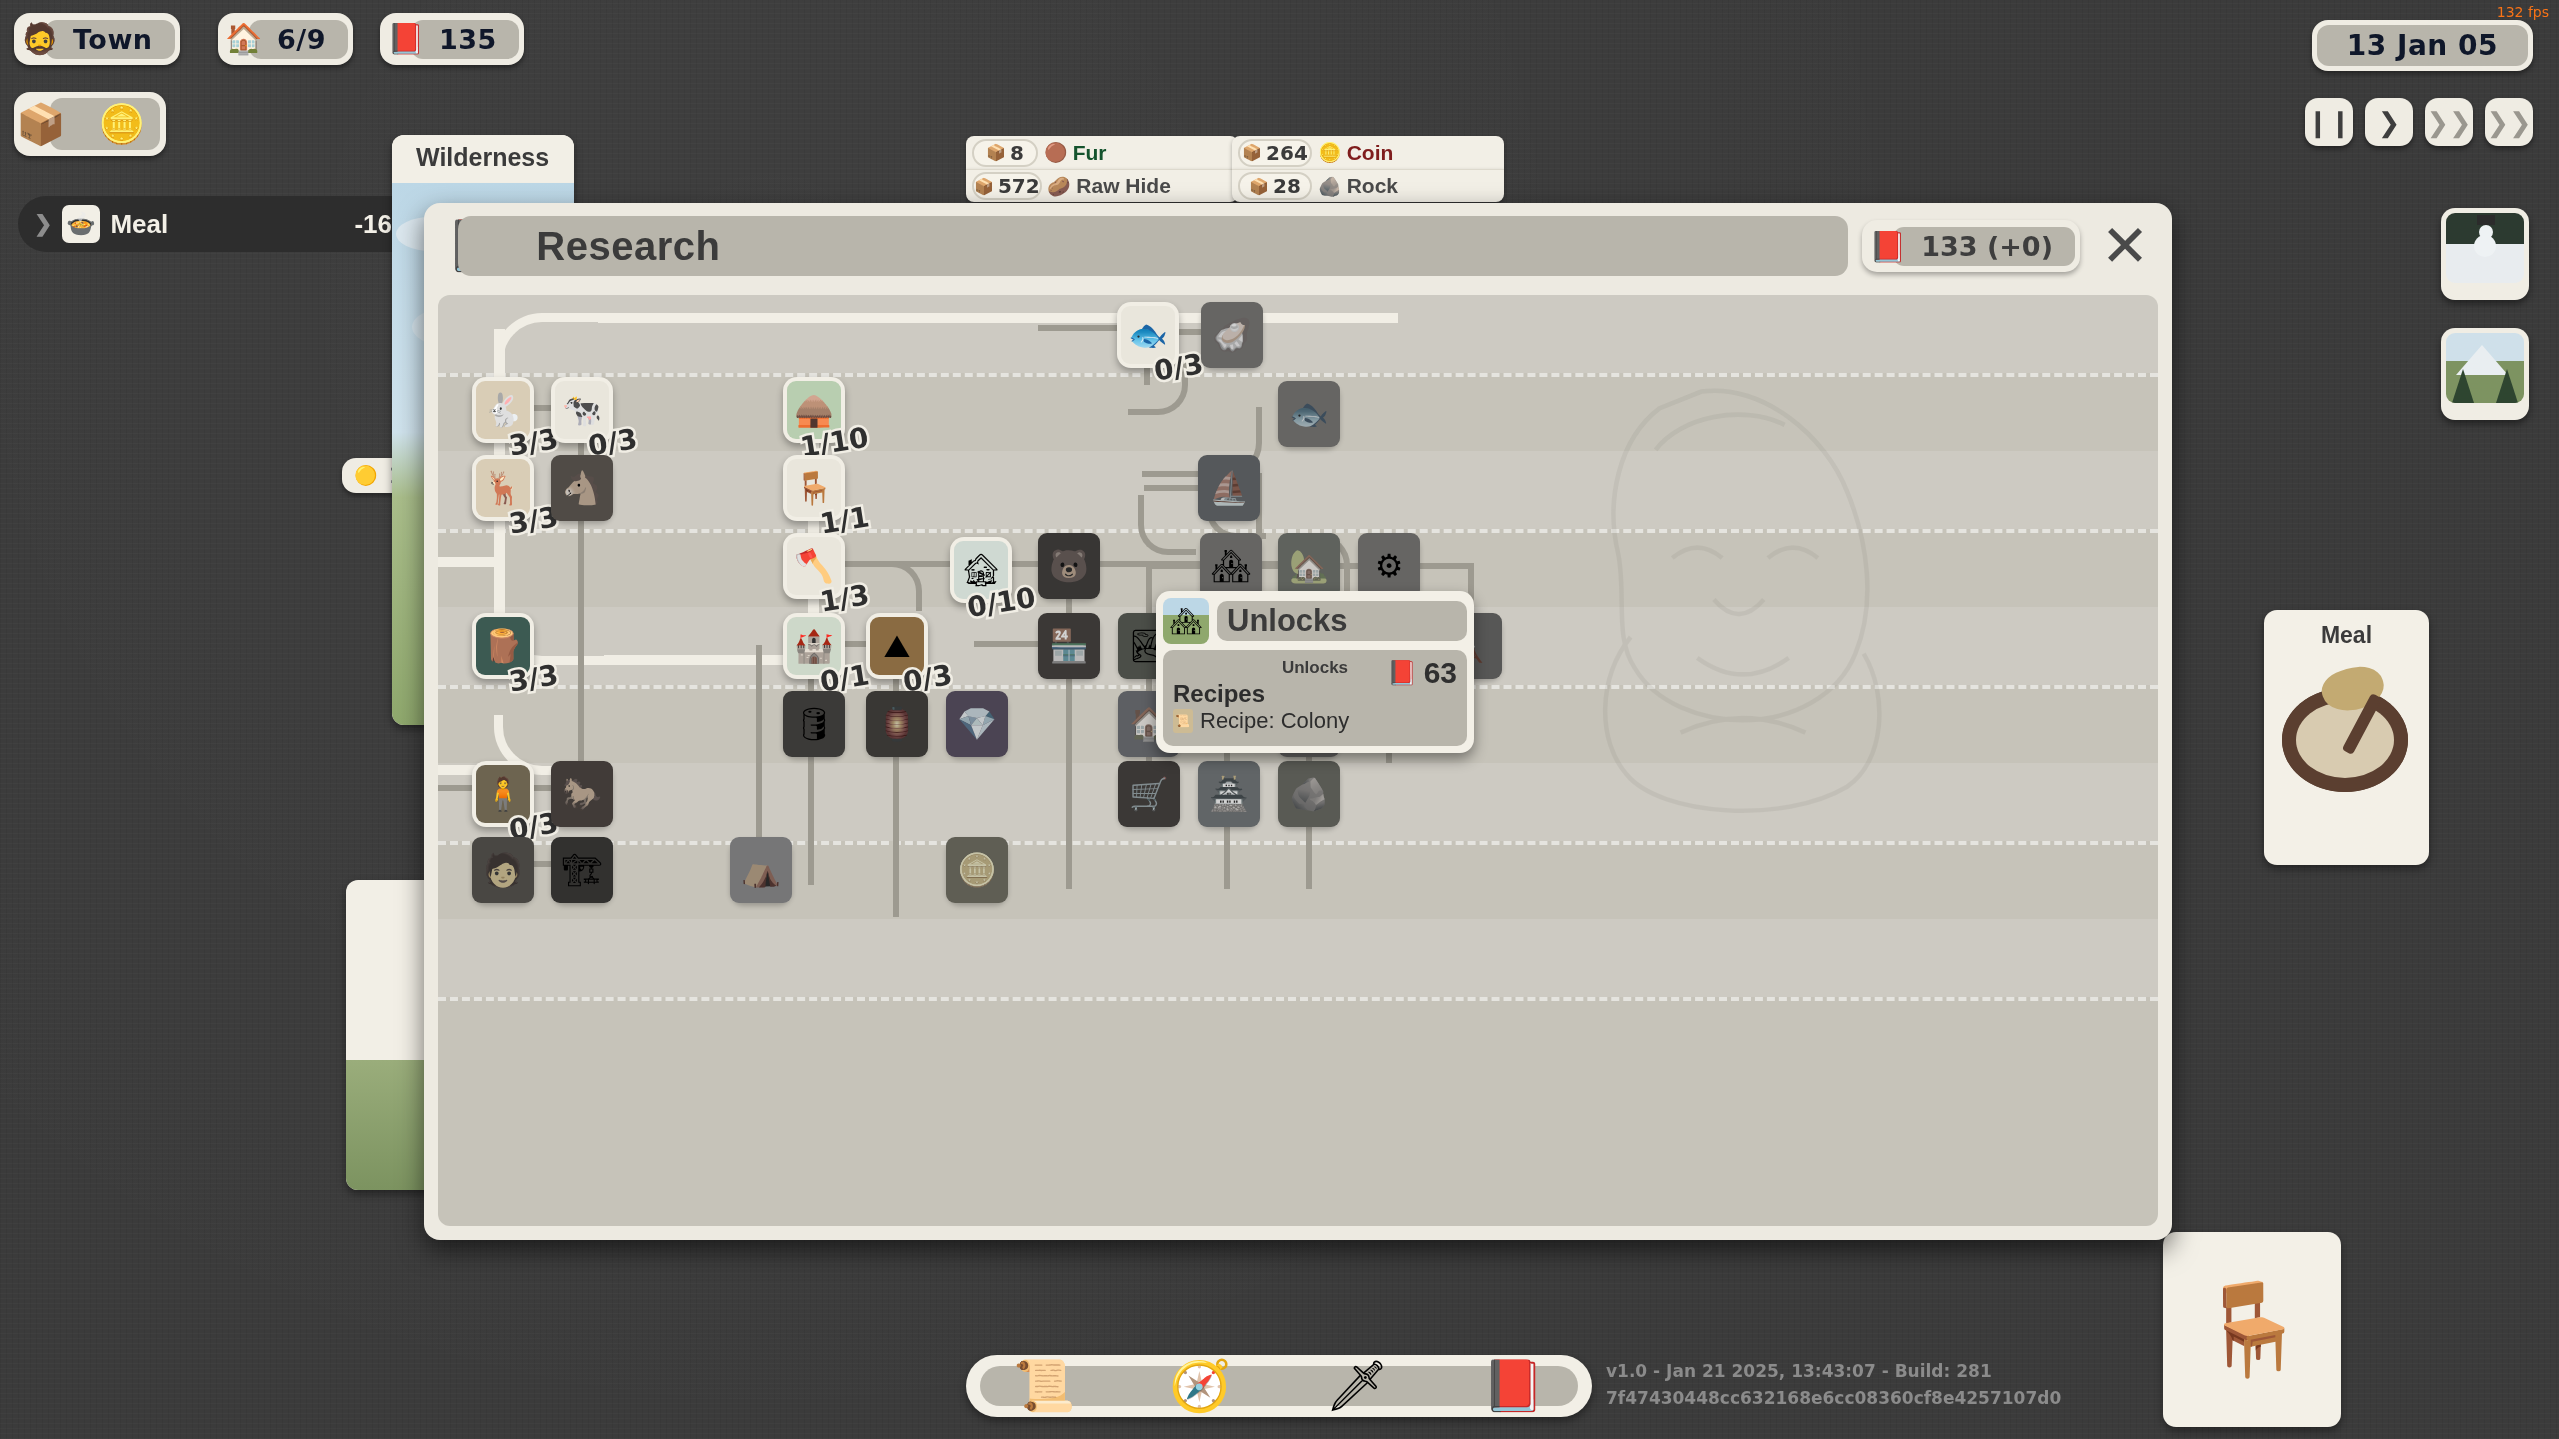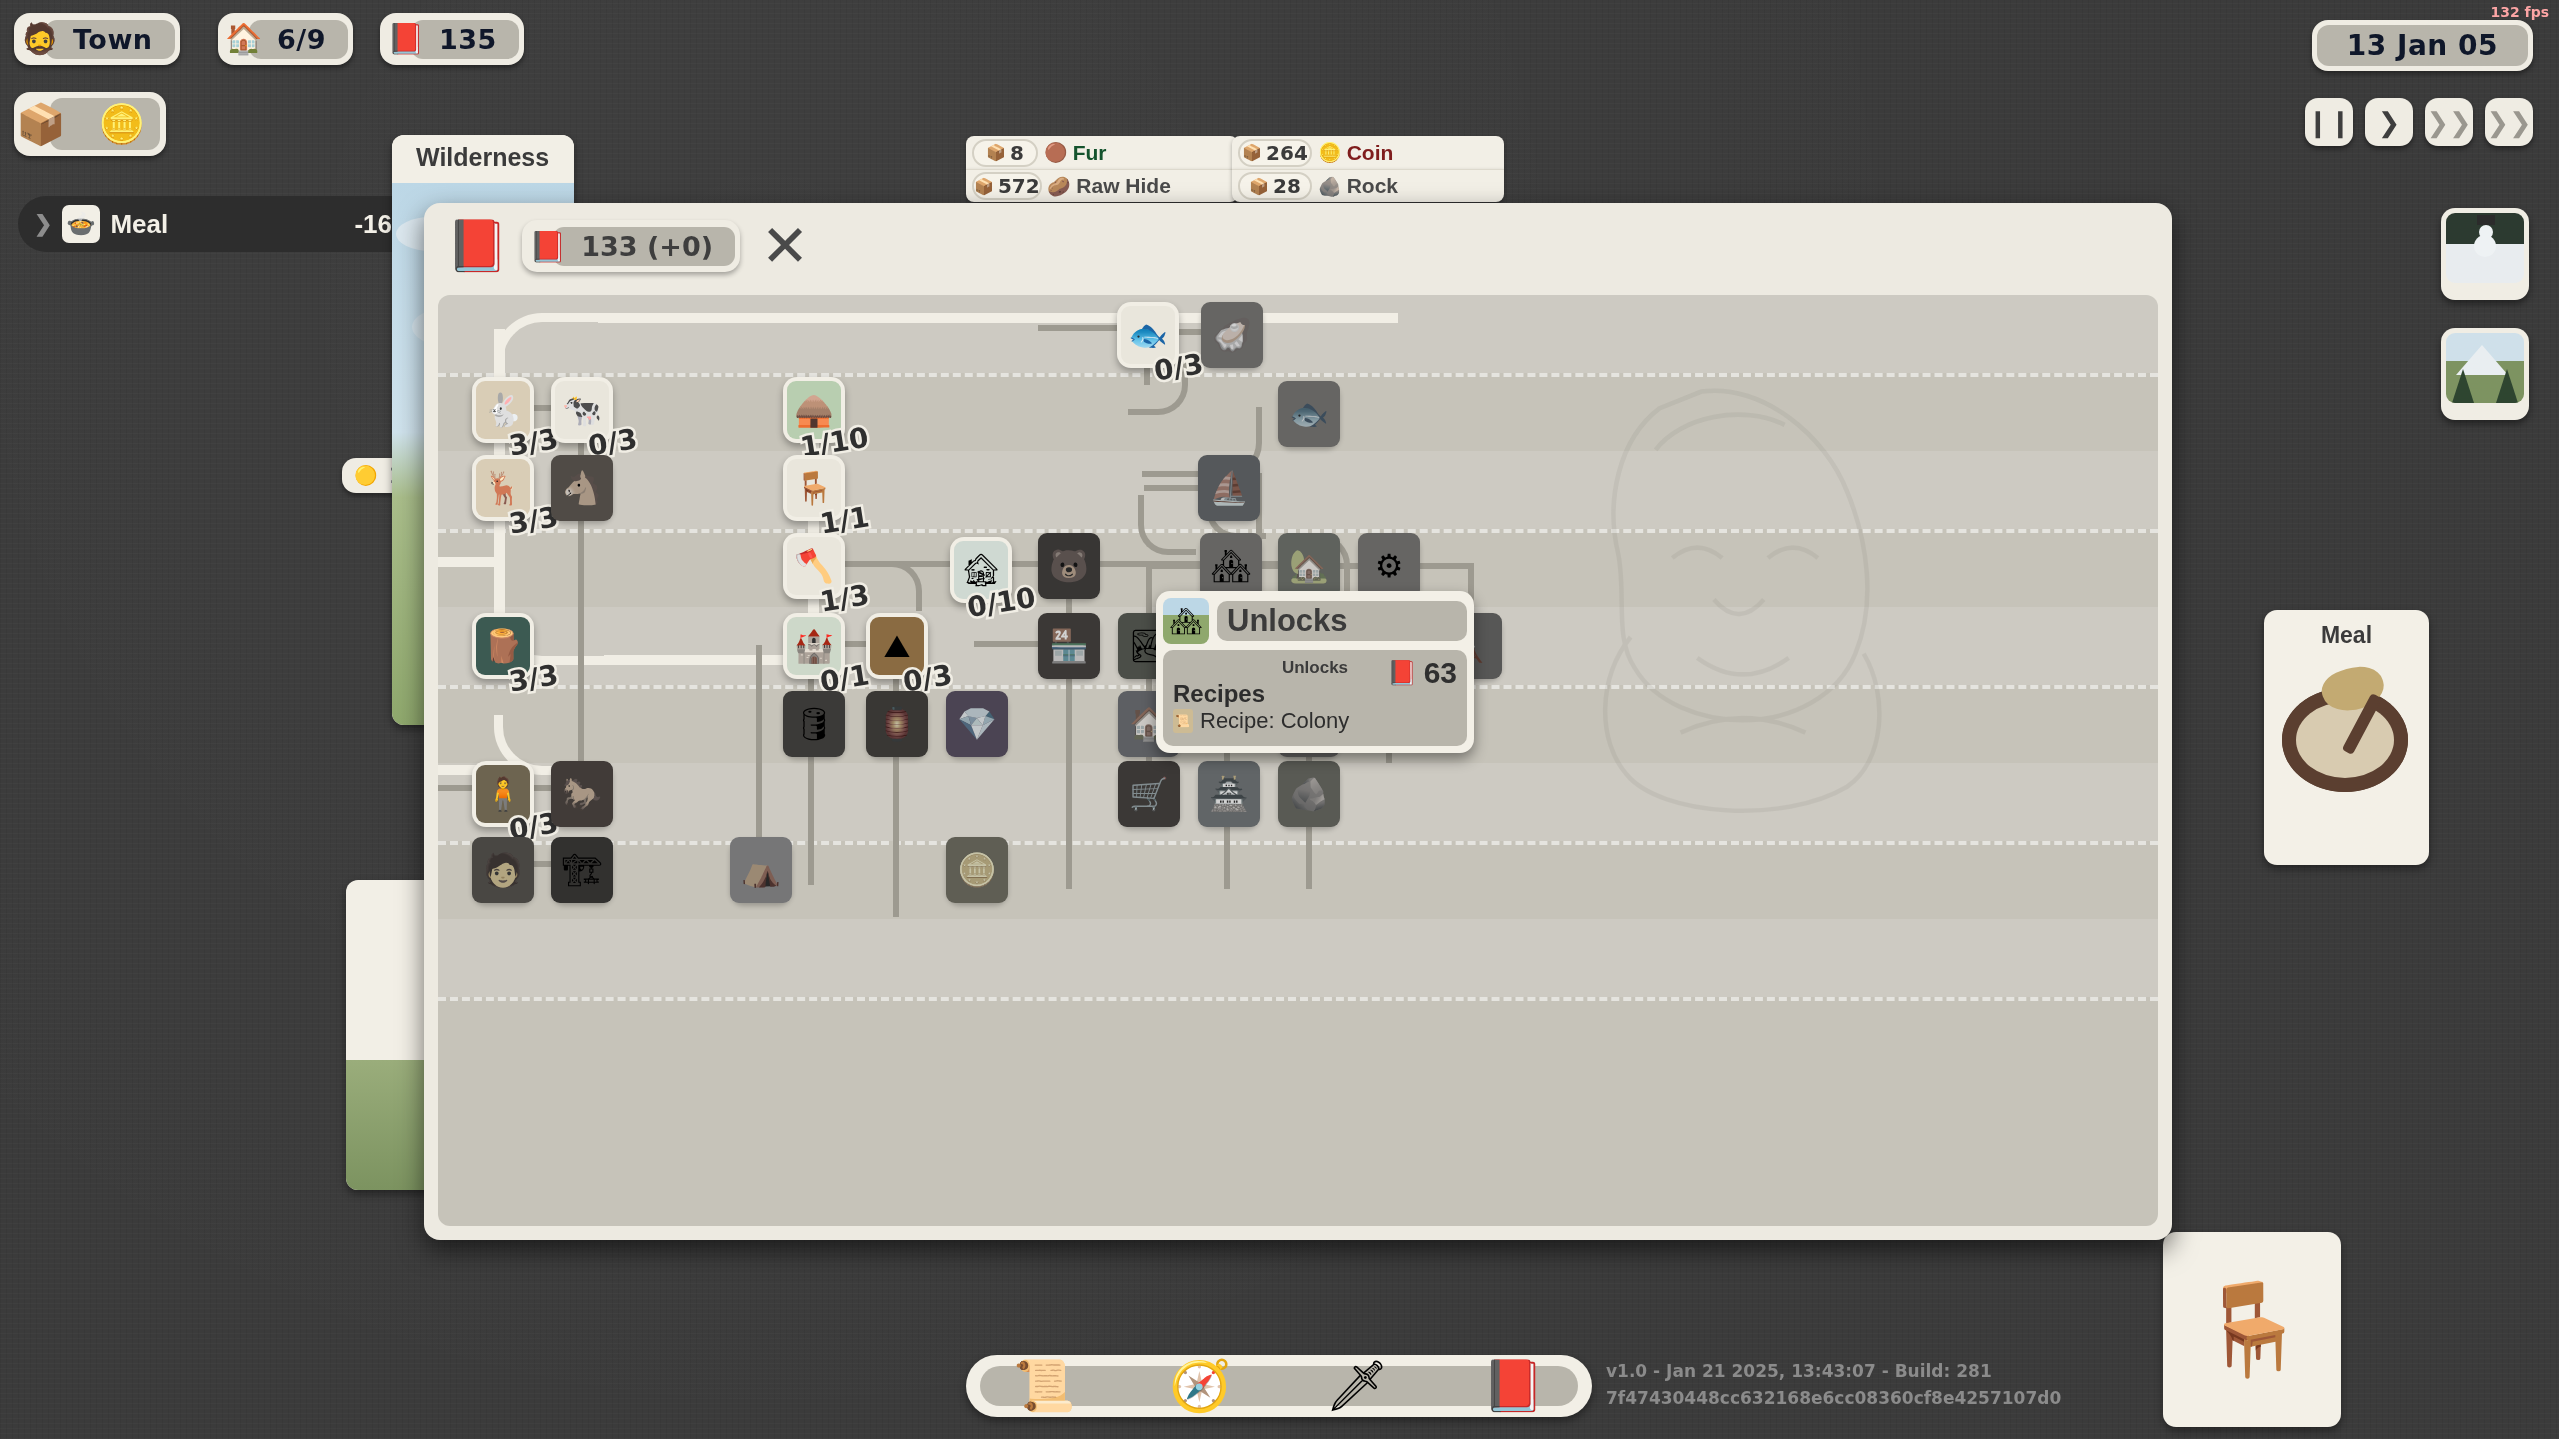--- a/index.html
+++ b/index.html
@@ -45,21 +45,21 @@
   #town-chip{ left:14px; top:13px; }
   #house-chip{ left:218px; top:13px; }
   #research-chip{ left:380px; top:13px; }
   #storage-chip{ left:14px; top:92px; padding:6px; }
   #storage-chip .val{ width:110px; height:52px; padding:0; margin-left:-12px;
      display:flex;align-items:center;justify-content:flex-end; }
 
   
   #fps{
     position:absolute; right:10px; top:4px;
-    color:#fca5a5; font-size:14px; font-weight:bold;
+    color:#f97316; font-size:14px; font-weight:normal;
     font-family:"DejaVu Sans", sans-serif;
   }
   #date-chip{ right:26px; top:20px; }
   #date-chip .val{ padding:4px 30px; margin-left:0; font-size:28px;}
   #speed-row{ position:absolute; right:26px; top:98px; display:flex; gap:12px; }
   .sbtn{
     width:48px;height:48px;border-radius:13px;background:#efece3;
     box-shadow:0 3px 5px rgba(0,0,0,.4);
     display:flex;align-items:center;justify-content:center;
     color:#3e3e3e;font-size:27px;font-weight:bold;cursor:pointer;
@@ -400,20 +400,21 @@
 </div>
 
 <div id="tool-card">
   <span>🪑</span>
 </div>
 
 <div id="research-window">
 
   <div id="rw-header">
     <span class="bookicon">📕</span>
+    <div id="rw-titlebar">Research</div>
     <div class="rchip">
       <span class="ic">📕</span>
       <span class="v">133 (+0)</span>
     </div>
     <div id="rw-close">✕</div>
   </div>
 
   <div id="tree-viewport">
     <div id="tree-canvas">
 

